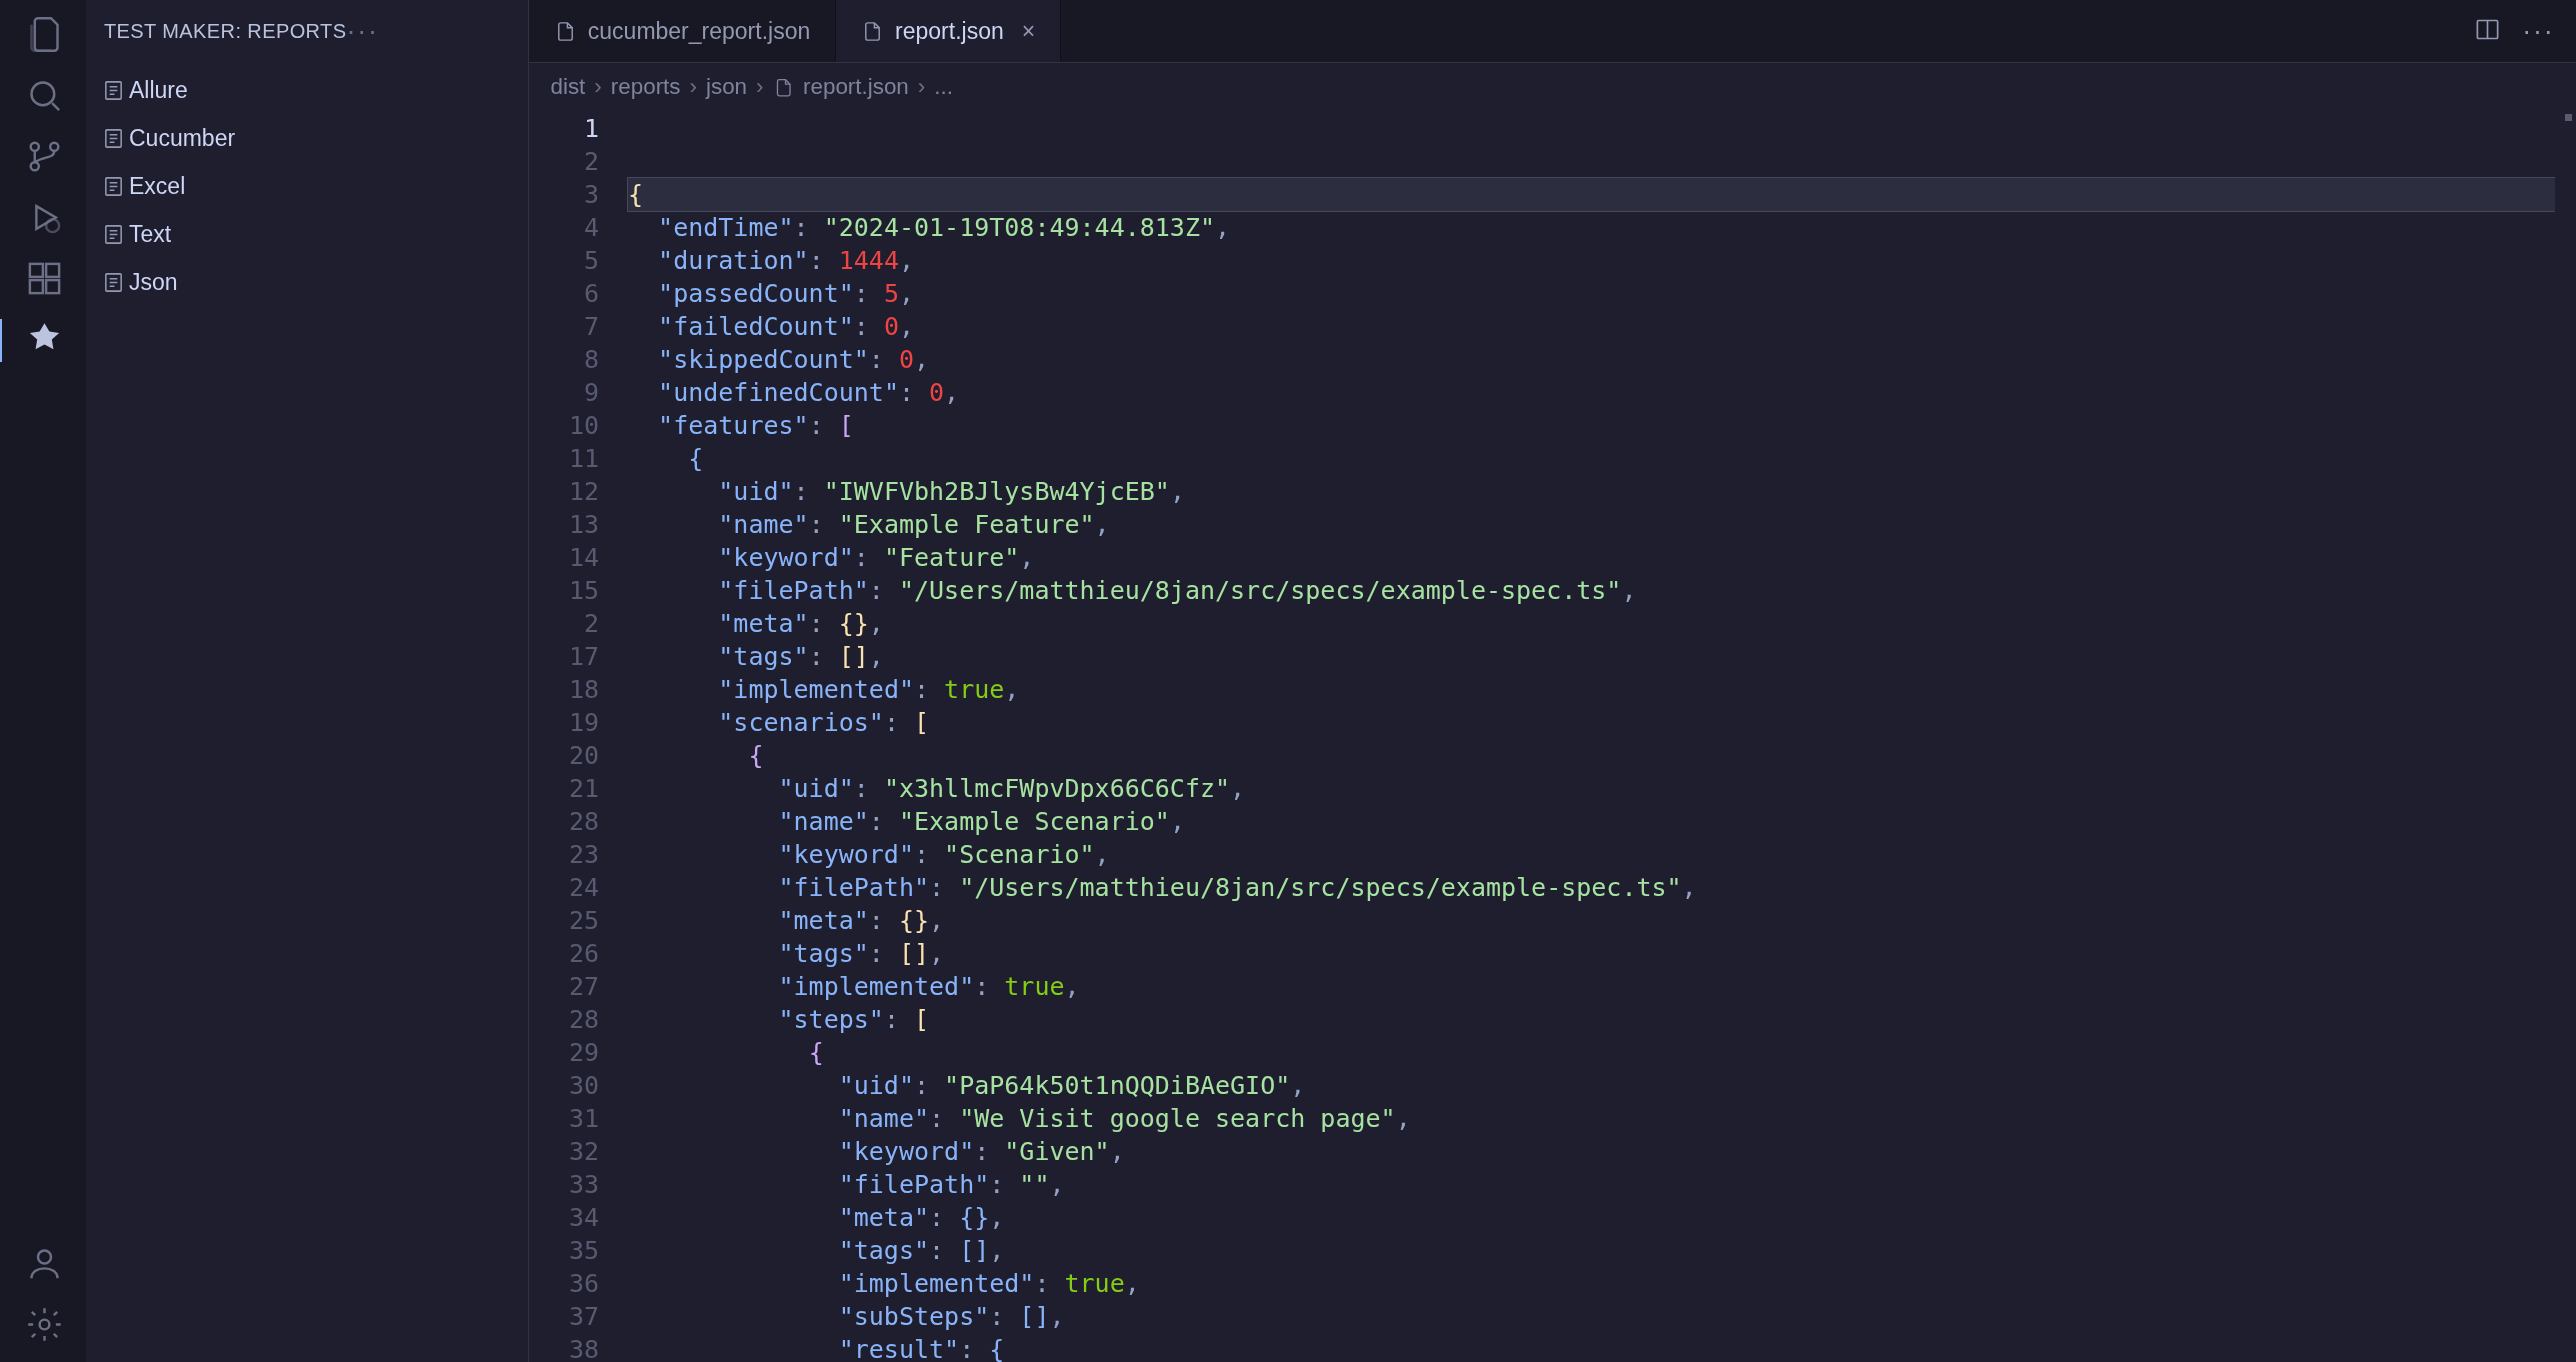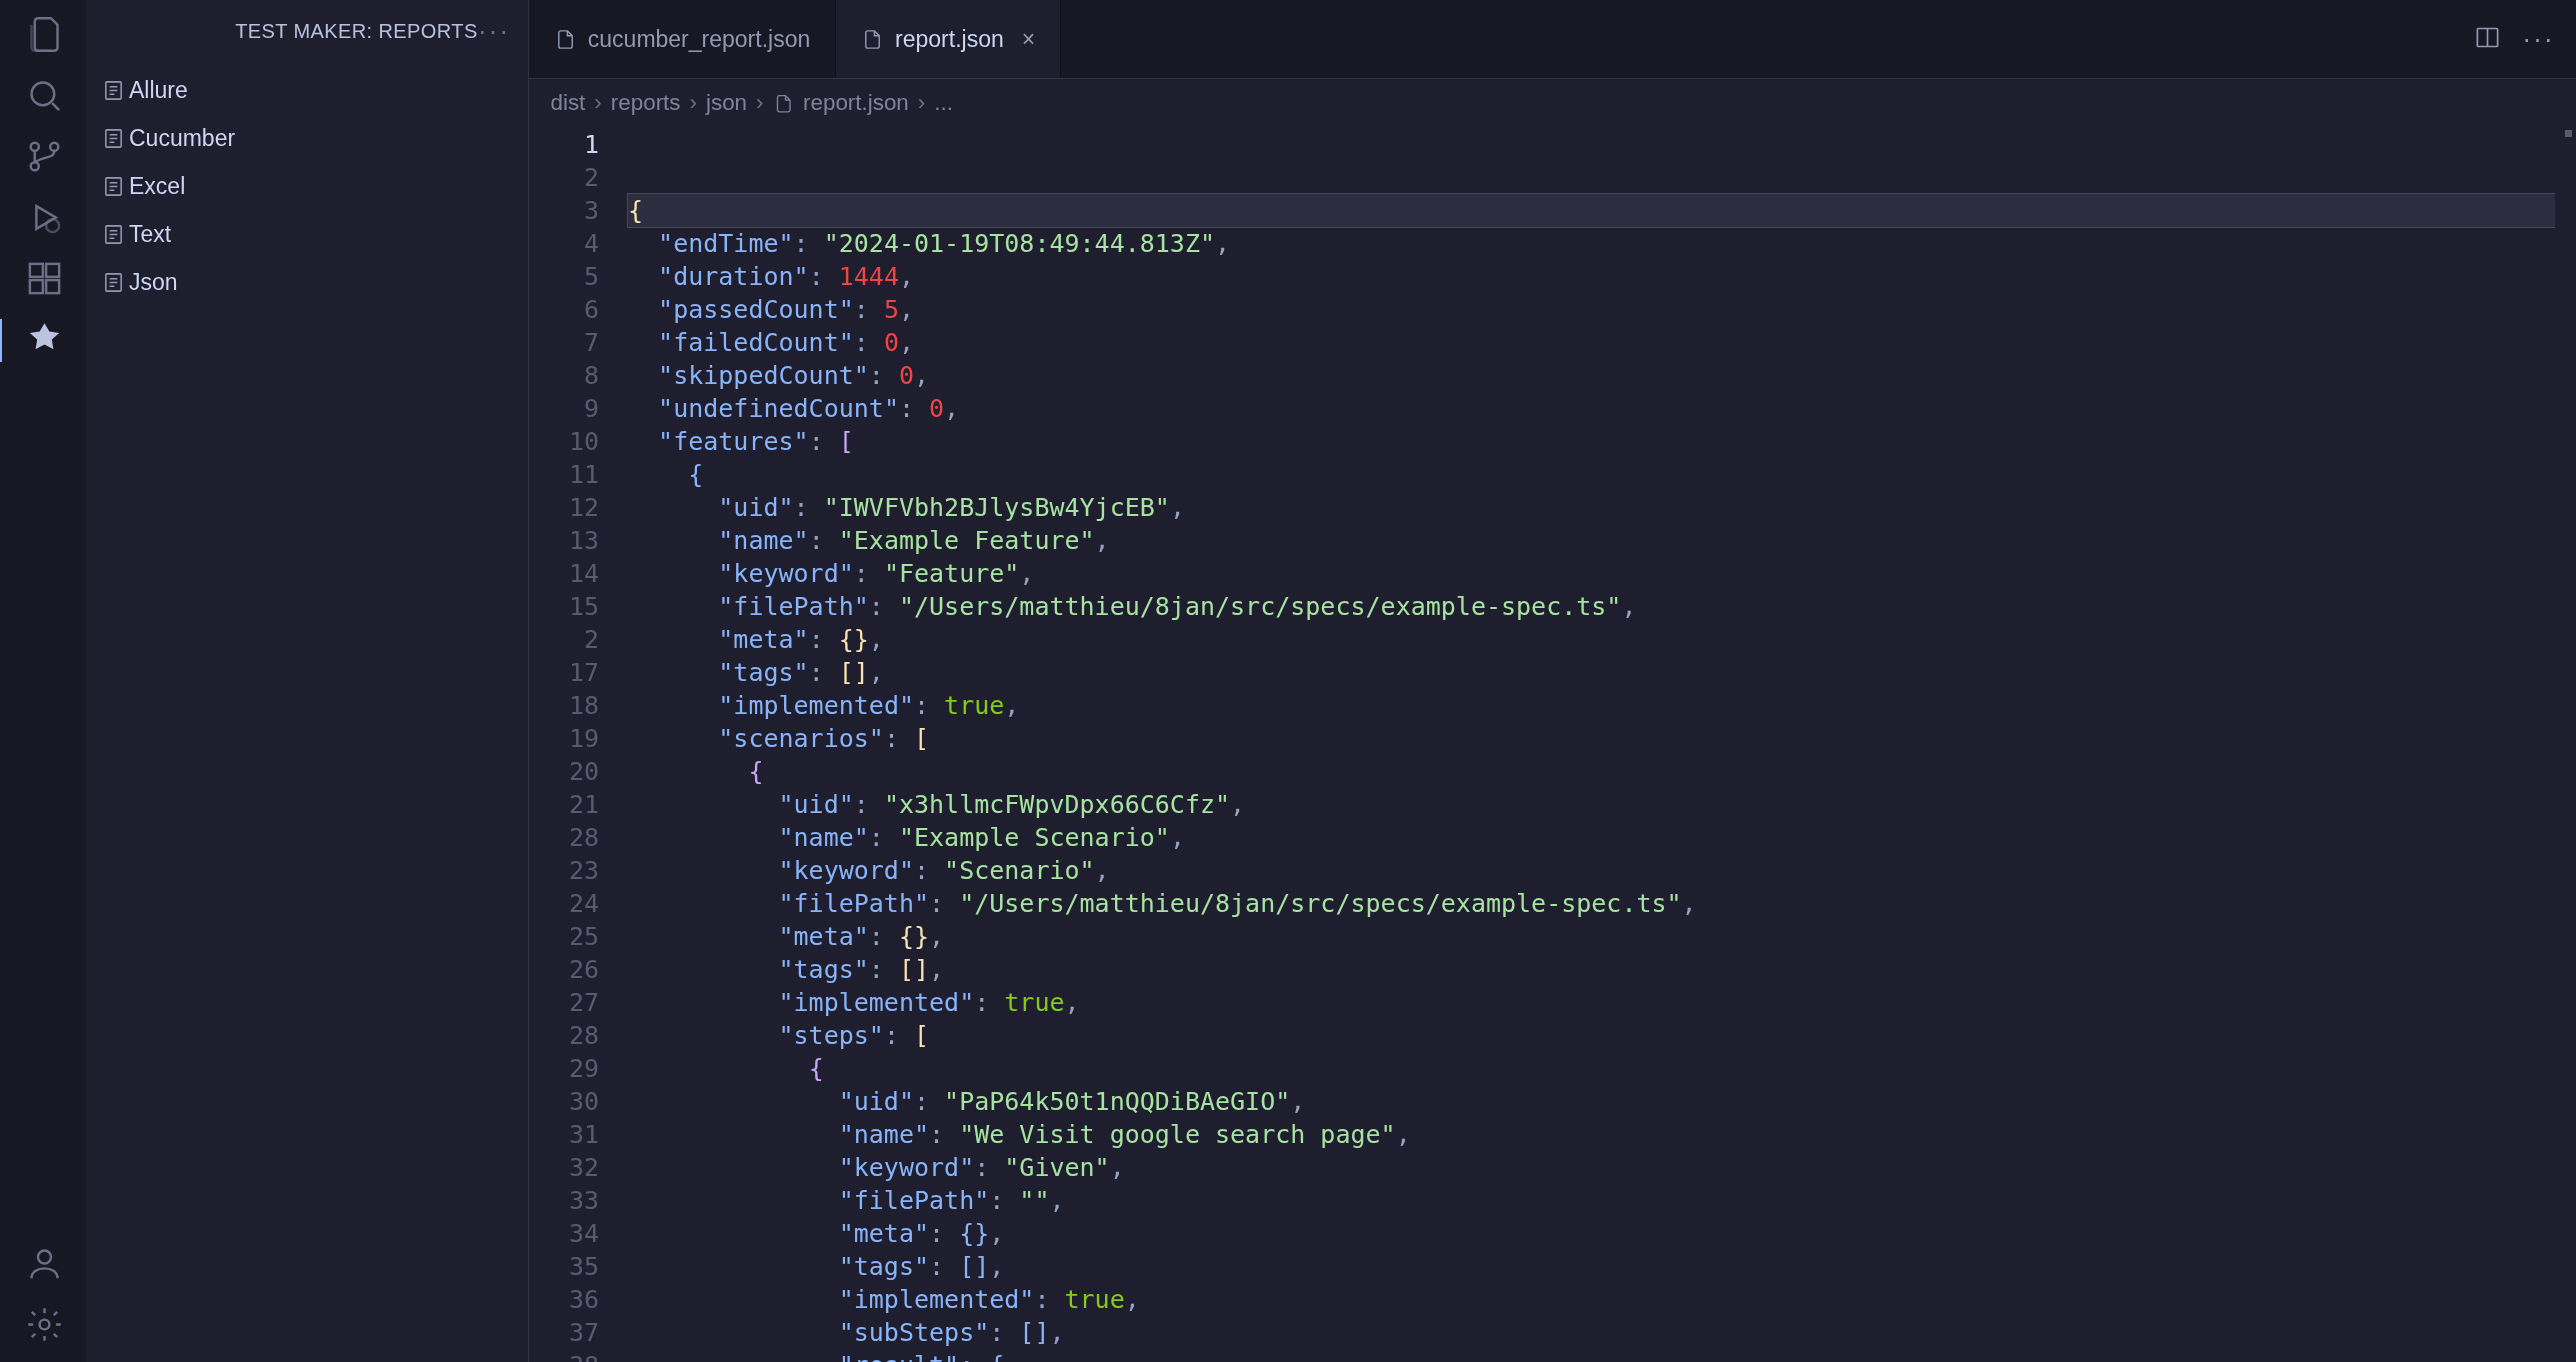--- a/index.html
+++ b/index.html
@@ -46,21 +46,21 @@
   background: #1e1e2e;
   border-right: 0.9px solid #313244;
   flex-shrink: 0;
   display:flex;
   flex-direction:column;
 }
 .sidebar-header {
   height: 63px;
   display:flex;
   align-items:center;
-  justify-content:flex-end;
+  justify-content:flex-start;
   padding: 8px 18px;
   font-size: 20px;
   color: #bac2de;
   letter-spacing: 0.4px;
 }
 .sidebar-header-dots { color:#6c7086; font-size:27px; letter-spacing:1.8px; cursor:pointer; }
 .sidebar-list { padding: 3.6px 0; }
 .sidebar-row {
   height: 48px;
   display:flex;
@@ -72,21 +72,21 @@
   color:#cdd6f4;
 }
 .row-icon { width:23px; height:23px; display:flex; align-items:center; justify-content:center; color:#9399b2; flex-shrink:0; }
 .row-icon svg { width:23px; height:23px; }
 
 
 .main { flex:1; display:flex; flex-direction:column; min-width:0; }
 
 
 .tabs {
-  height: 79px;
+  height: 63px;
   background:#181825;
   display:flex;
   align-items:stretch;
   border-bottom: 0.9px solid #313244;
 }
 .tab {
   display:flex;
   align-items:center;
   gap:10.8px;
   padding: 0 25px;

